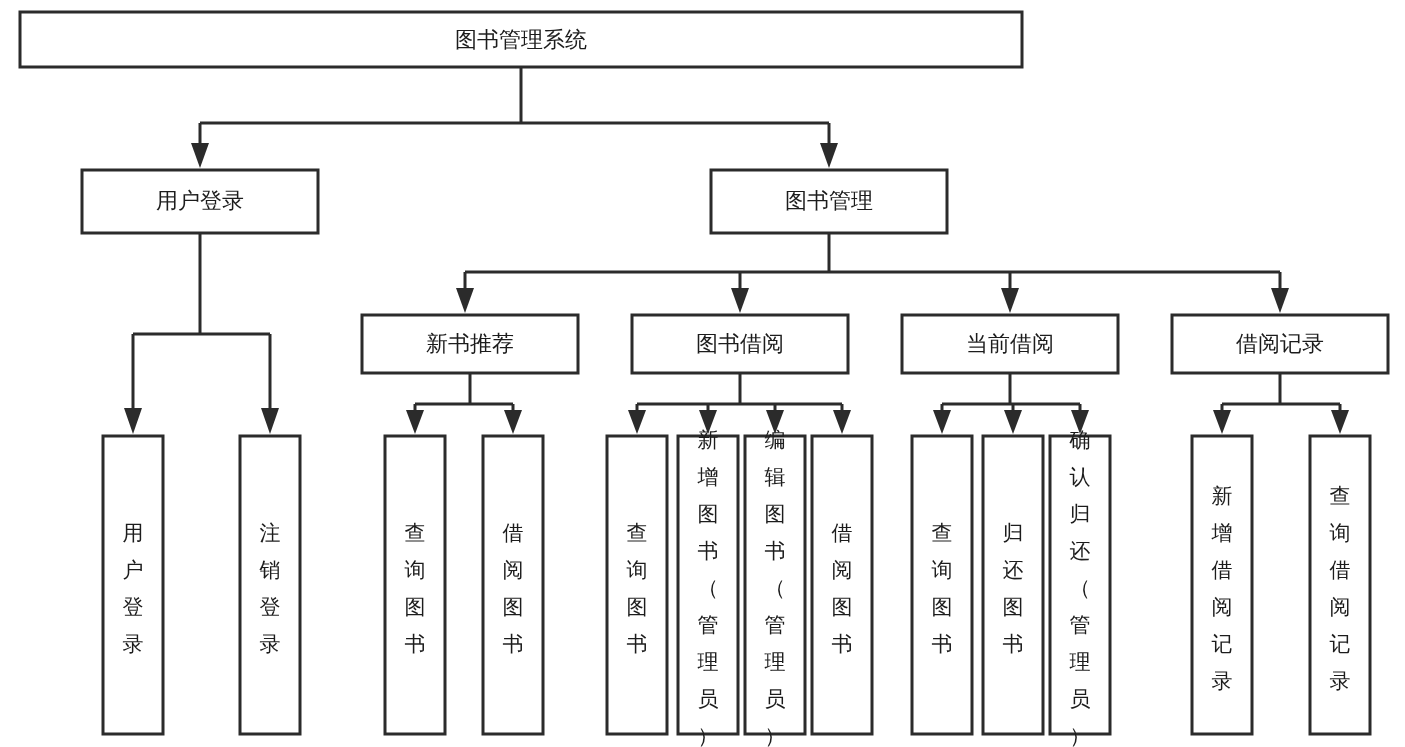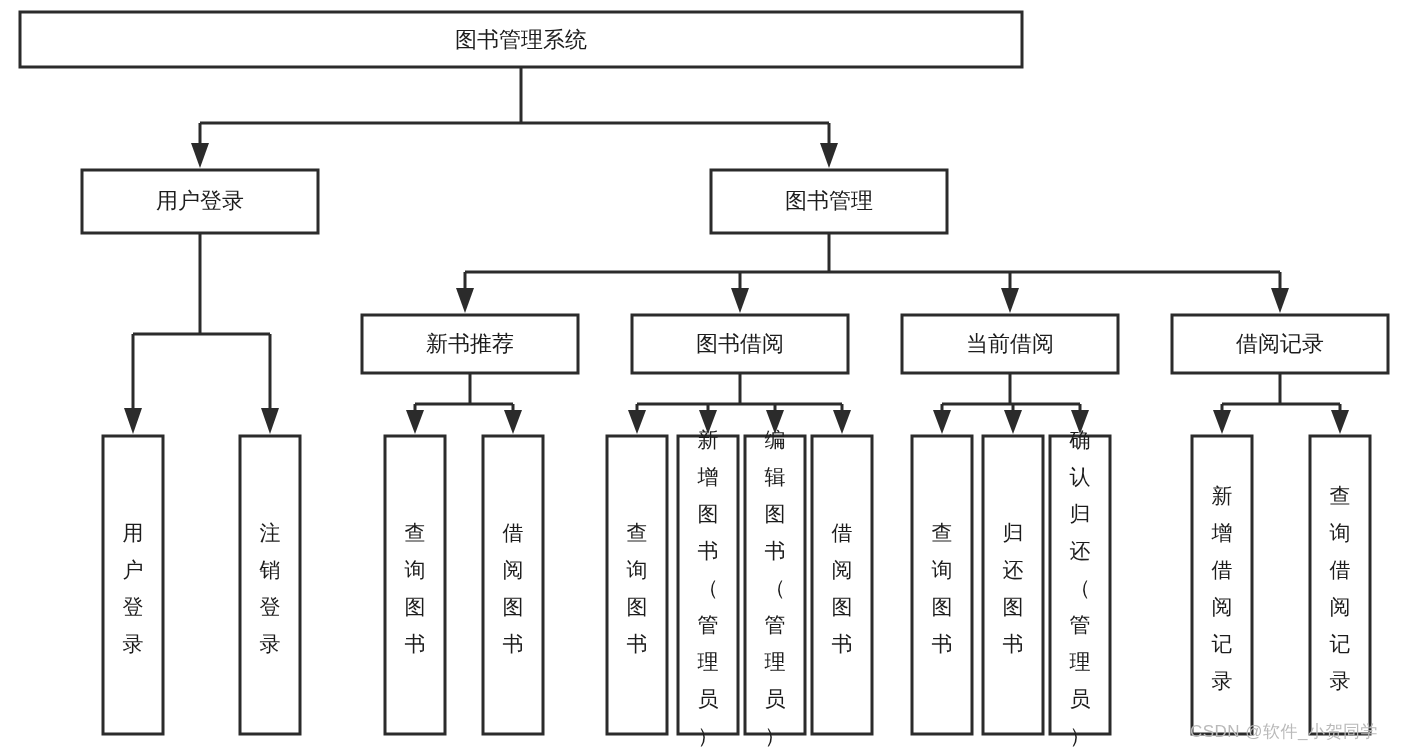--- a/index.html
+++ b/index.html
@@ -232,14 +232,13 @@
       <rect class="node-rect" x="1192" y="436" width="60" height="298"></rect>
       <text class="node-label-v vlabel" x="1222"><tspan x="1222" y="502.86">新</tspan><tspan x="1222" y="539.86">增</tspan><tspan x="1222" y="576.86">借</tspan><tspan x="1222" y="613.86">阅</tspan><tspan x="1222" y="650.86">记</tspan><tspan x="1222" y="687.86">录</tspan></text>
     </g>
     <g>
       <rect class="node-rect" x="1310" y="436" width="60" height="298"></rect>
       <text class="node-label-v vlabel" x="1340"><tspan x="1340" y="502.86">查</tspan><tspan x="1340" y="539.86">询</tspan><tspan x="1340" y="576.86">借</tspan><tspan x="1340" y="613.86">阅</tspan><tspan x="1340" y="650.86">记</tspan><tspan x="1340" y="687.86">录</tspan></text>
     </g>
 
   </svg>
 
-  <div class="watermark-text">CSDN @软件_小贺同学</div>
 </div>
 
 </body></html>

